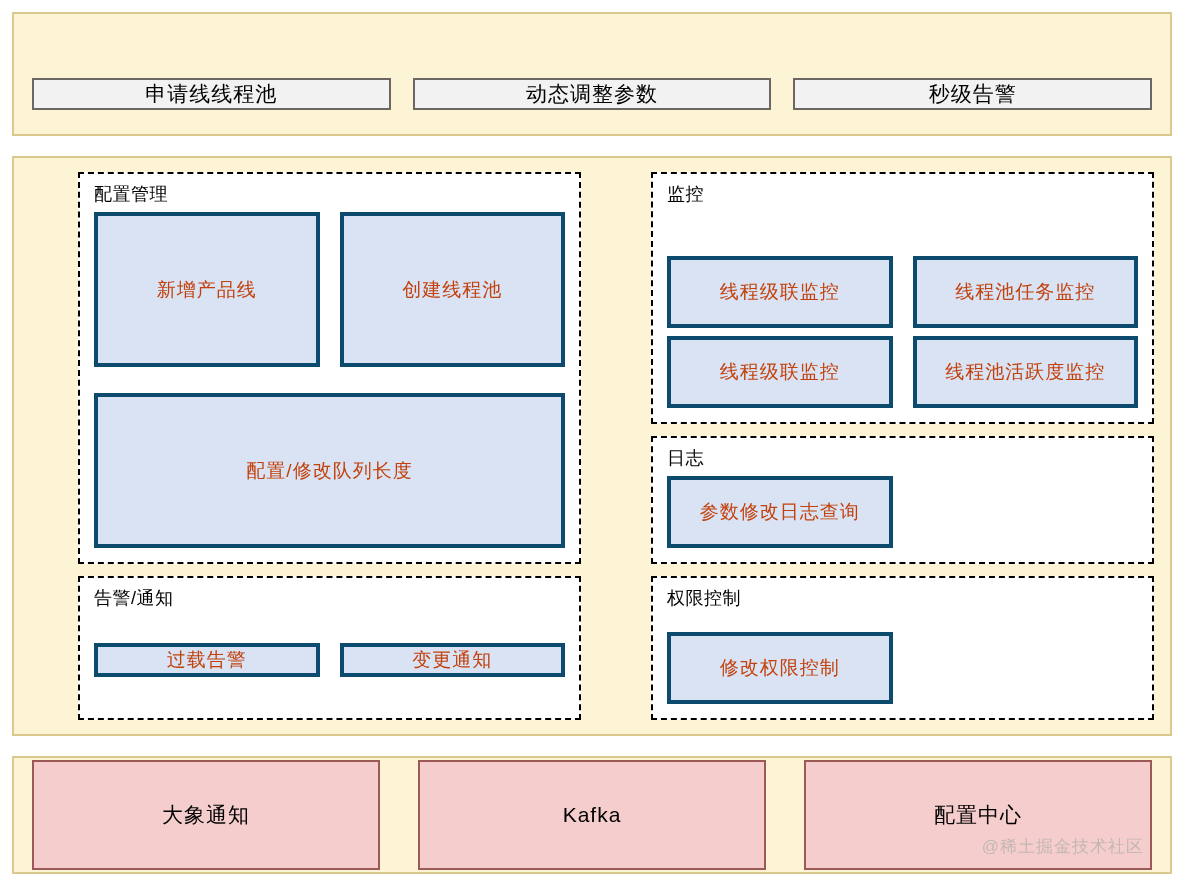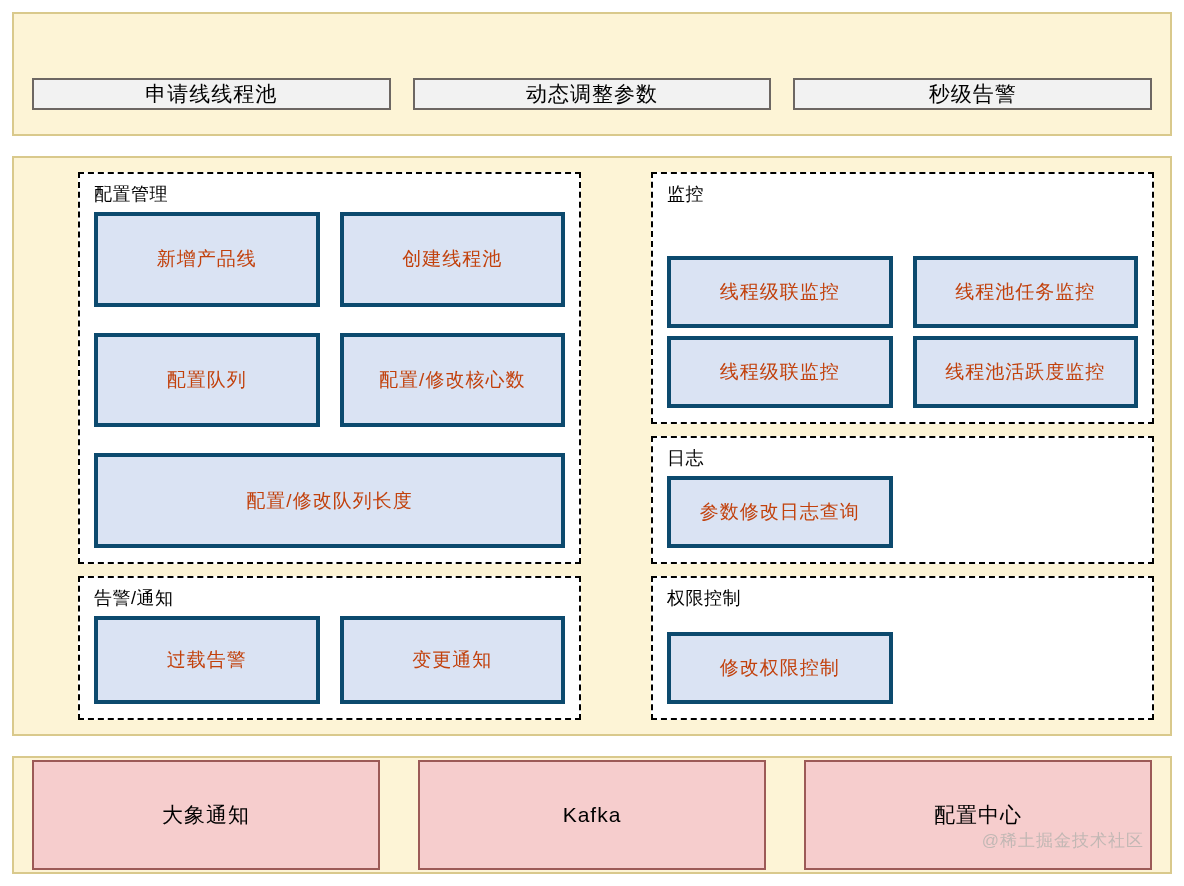--- a/index.html
+++ b/index.html
@@ -157,34 +157,34 @@
     gap: 8px;
   }
   .group-monitor .row { flex: 1 1 0; }
 
   
   .group-single .group-body { }
   .group-single .row { flex: 1 1 0; }
 
   
   .group-alert .group-body { }
-  .group-alert .row { flex: 1 1 0; }
+  .group-alert .row { flex: 1 1 0; align-items: center; }
 
   
   .group-monitor { flex: 0 0 252px; gap: 44px; }
   .group-log     { flex: 1 1 auto; }
   .group-config  { flex: 0 0 392px; }
   .group-alert   { flex: 1 1 auto; }
   .group-perm    { flex: 1 1 auto; gap: 16px; }
 
   
   .watermark {
     position: absolute;
     right: 26px;
-    bottom: 20px;
+    bottom: 14px;
     font-size: 17px;
     color: #b9b4b0;
     letter-spacing: 1px;
     opacity: 0.85;
     pointer-events: none;
     white-space: nowrap;
   }
 </style>
 </head>
 <body>
@@ -200,24 +200,20 @@
   <div class="band band-mid">
 
     <div class="col">
 
       <div class="group group-config">
         <div class="group-title">配置管理</div>
         <div class="group-body">
           <div class="row">
             <div class="blue-box">新增产品线</div>
             <div class="blue-box">创建线程池</div>
-          </div>
-          <div class="row">
-            <div class="blue-box">配置队列</div>
-            <div class="blue-box">配置/修改核心数</div>
           </div>
           <div class="row">
             <div class="blue-box">配置/修改队列长度</div>
           </div>
         </div>
       </div>
 
       <div class="group group-alert">
         <div class="group-title">告警/通知</div>
         <div class="group-body">

